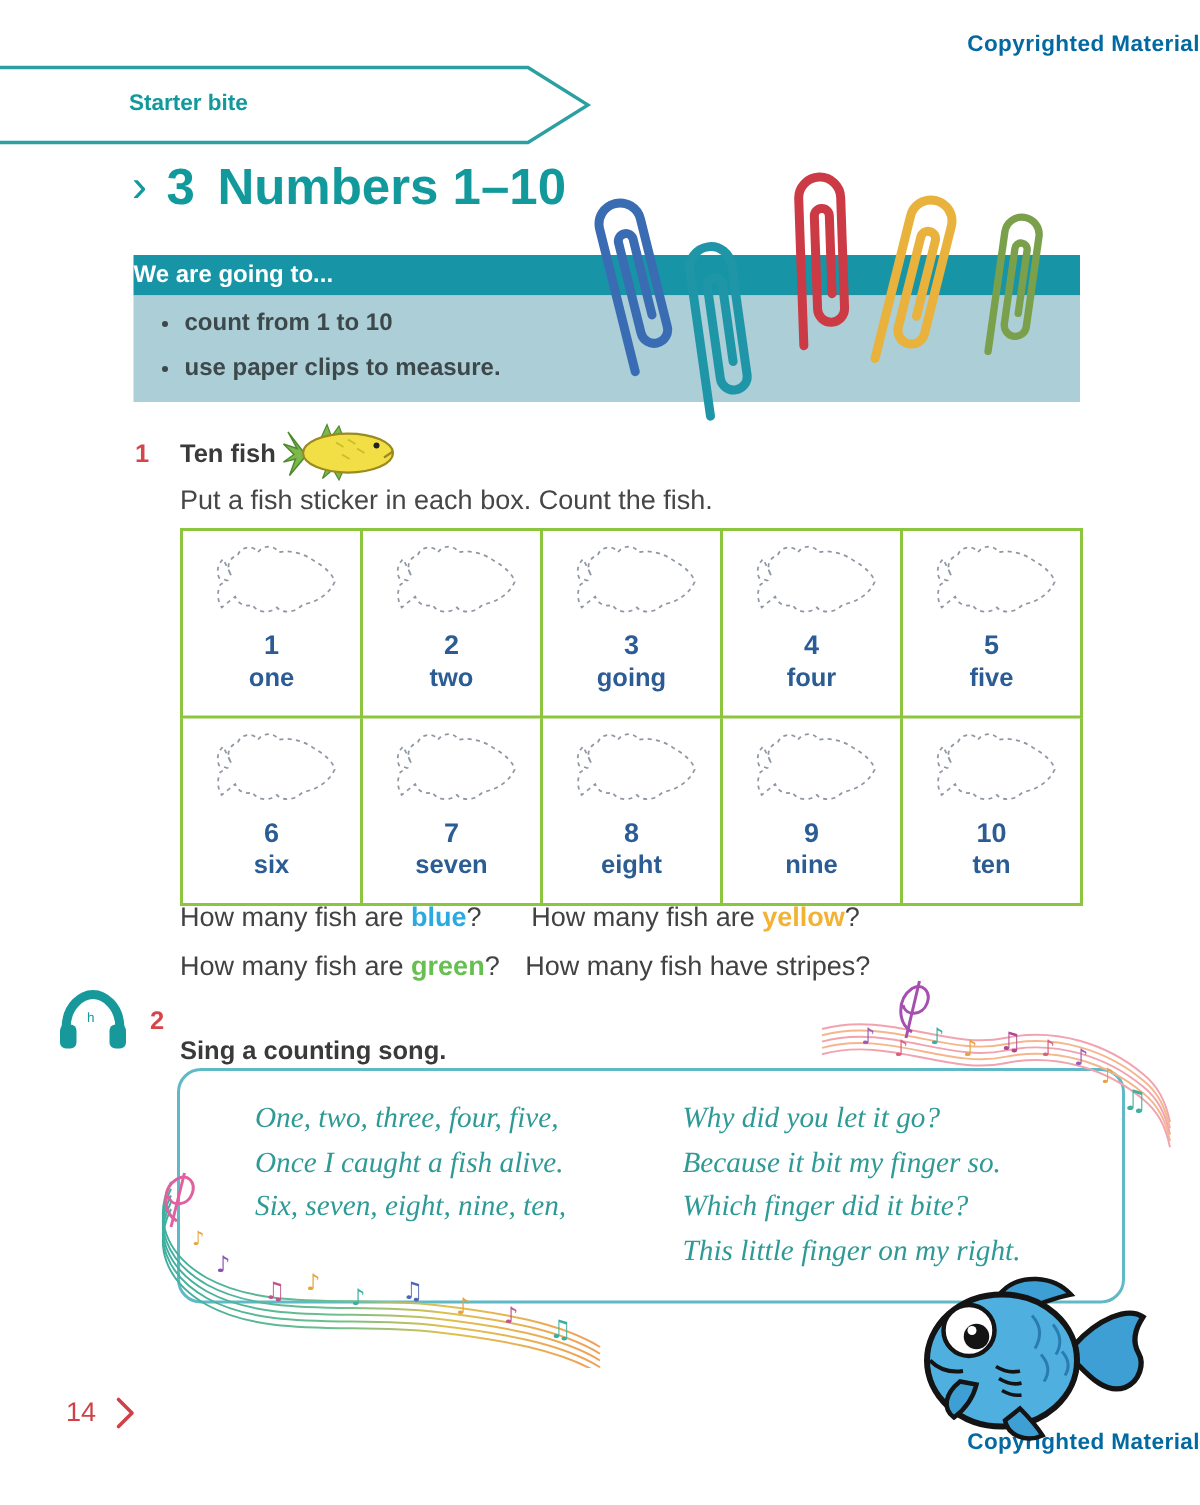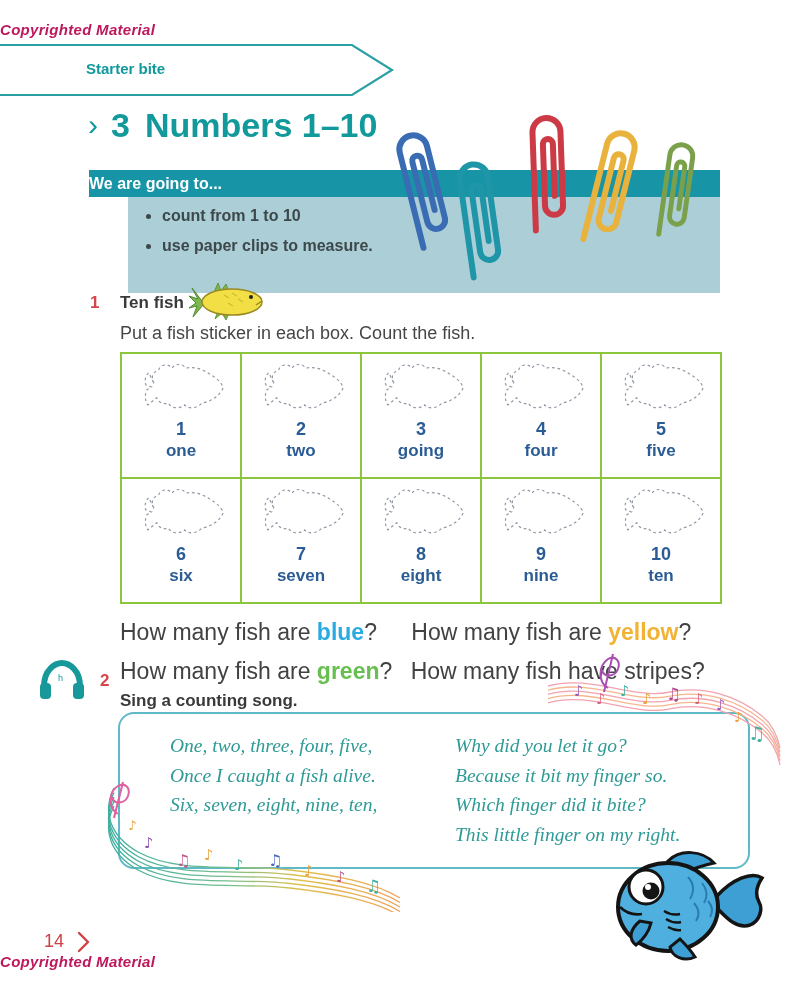--- a/index.html
+++ b/index.html
@@ -1,35 +1,35 @@
 <!DOCTYPE html>
 <html><head>
 <meta charset="utf-8">
 <style>
   html,body{margin:0;padding:0;background:#ffffff;}
   .page{position:relative;width:800px;height:1003px;background:#ffffff;overflow:hidden;
         font-family:"Liberation Sans",sans-serif;}
 
-  .copyright{position:absolute;left:0;width:100%;text-align:left;color:#be185d;
-             font-weight:bold;font-size:15px;letter-spacing:.3px;font-style:italic;}
+  .copyright{position:absolute;left:0;width:100%;text-align:right;color:#0369a1;
+             font-weight:bold;font-size:15px;letter-spacing:.3px;}
   .copyright.top{top:21px;}
   .copyright.bottom{top:953px;}
 
   .banner-svg{position:absolute;left:0;top:42px;}
   .banner-label{position:absolute;left:86px;top:60px;color:#12999c;font-weight:bold;font-size:15px;}
 
   .heading{position:absolute;left:88px;top:106px;color:#12999c;font-size:34px;font-weight:600;
            display:flex;align-items:baseline;}
   .heading .chev{font-size:30px;font-weight:400;margin-right:13px;transform:translateY(-2px);}
   .heading .num{margin-right:15px;}
 
   .goals{position:absolute;left:89px;top:170px;width:631px;}
   .goals-header{height:27px;background:#1795a7;color:#ffffff;font-weight:bold;font-size:16px;
                 line-height:27px;}
-  .goals-body{height:96px;background:#abced7;margin-left:39px;}
+  .goals-body{height:71px;background:#abced7;}
   .goals-body ul{margin:0;padding:10px 0 0 34px;}
   .goals-body li{color:#3d484b;font-weight:bold;font-size:16px;margin-bottom:12px;}
 
   .decor-svg{position:absolute;pointer-events:none;}
   .clips-svg{left:0;top:0;z-index:5;}
   .ribbon-tr{left:544px;top:650px;z-index:6;}
   .ribbon-bl{left:92px;top:780px;z-index:6;}
   .bluefish-svg{left:612px;top:845px;z-index:7;}
 
   .ex-num{position:absolute;color:#d6454b;font-weight:bold;font-size:17px;}
@@ -38,21 +38,21 @@
   .ex1-title{left:120px;top:293px;}
   .fish-sticker{position:absolute;left:188px;top:281px;}
   .instruction{position:absolute;left:120px;top:323px;color:#464646;font-size:18px;}
 
   .fish-table{position:absolute;left:120px;top:352px;border-collapse:collapse;z-index:2;}
   .fish-table td{width:118px;height:116px;border:2px solid #8cc63f;text-align:center;
                  vertical-align:top;padding:7px 0 0 0;background:#ffffff;}
   .cell-num{display:block;color:#2b5c94;font-weight:bold;font-size:18px;margin-top:1px;line-height:22px;}
   .cell-word{display:block;color:#2b5c94;font-weight:bold;font-size:17px;line-height:21px;}
 
-  .questions{position:absolute;left:120px;top:619px;color:#424242;font-size:23px;z-index:2;}
+  .questions{position:absolute;left:120px;top:601px;color:#424242;font-size:18px;z-index:2;}
   .q-line{margin-bottom:12px;}
   .q-gap-wide{margin-left:28px;}
   .q-gap{margin-left:12px;}
   .w-blue{color:#29abe2;font-weight:bold;}
   .w-yellow{color:#f2b234;font-weight:bold;}
   .w-green{color:#67bf50;font-weight:bold;}
 
   .headphones-svg{position:absolute;left:37px;top:658px;z-index:2;}
   .ex2-num{left:100px;top:671px;}
   .ex2-title{left:120px;top:691px;}

